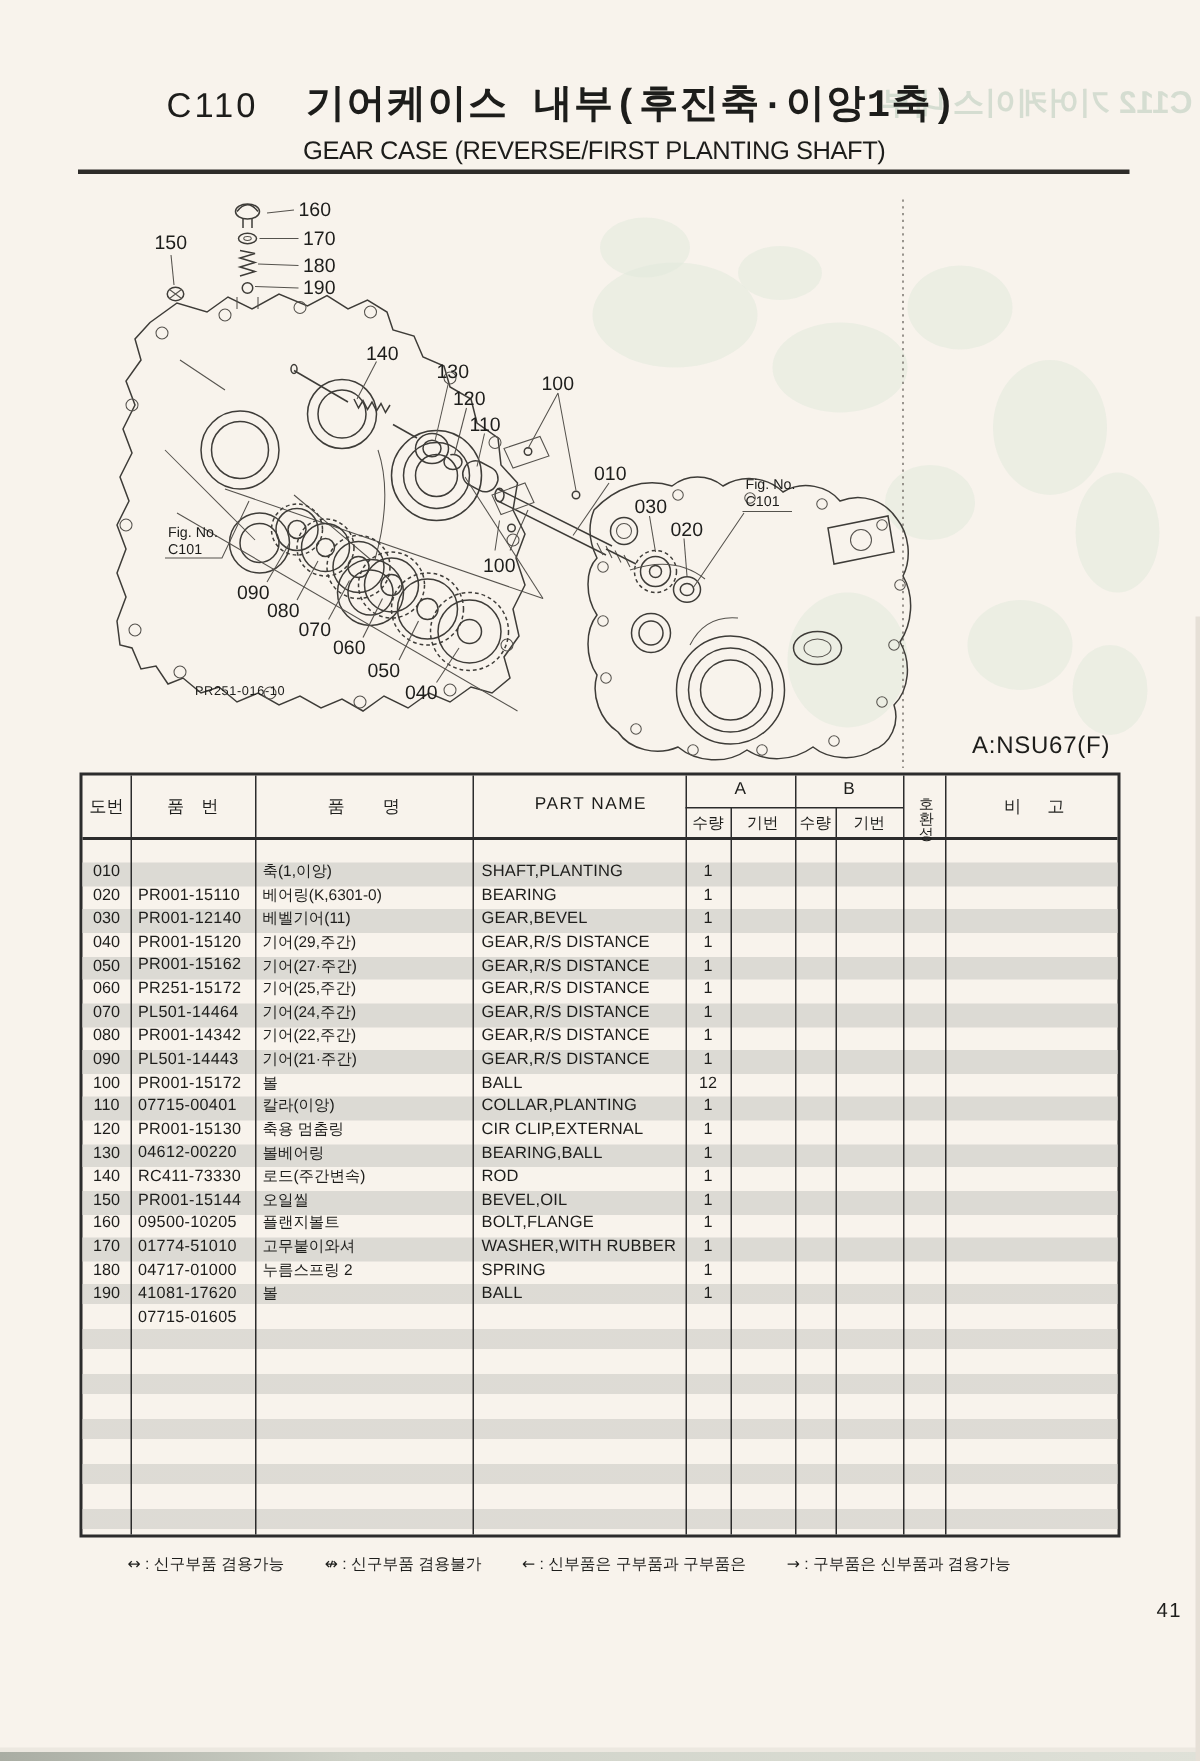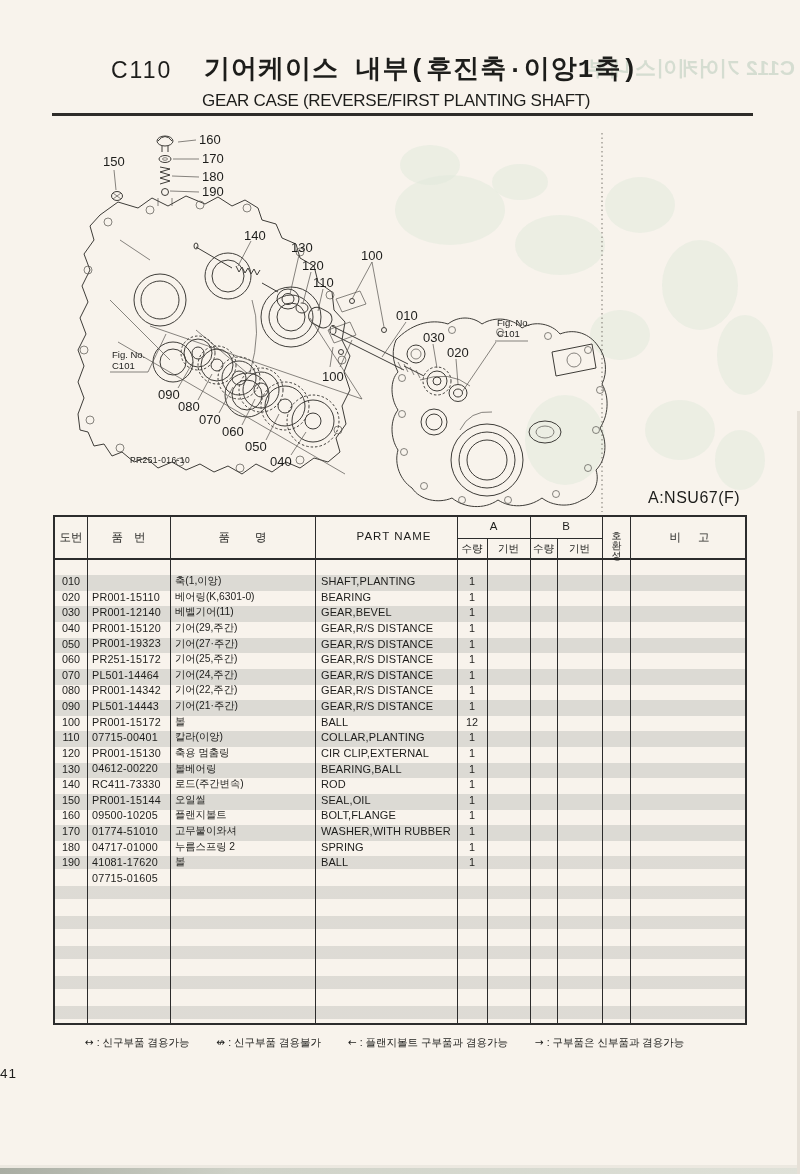--- a/index.html
+++ b/index.html
@@ -45,21 +45,21 @@
   .c-ko{padding-left:5px;font-size:10.3px;}
   .c-en{padding-left:6px;font-size:11px;letter-spacing:.1px;}
   .c-qa{text-align:center;}
   .empty-stripes{position:absolute;left:0;right:0;top:339px;bottom:0;z-index:0;opacity:.8;
     background:repeating-linear-gradient(180deg,#d7d5cf 0 13px,rgba(0,0,0,0) 13px 30px);}
   
   .legend{position:absolute;left:85px;top:1036px;width:680px;font-size:10.5px;
     display:flex;white-space:nowrap;}
   .legend .item{margin-right:27px;}
   .legend .sym{font-family:"DejaVu Sans","Liberation Sans",sans-serif;}
-  .page-num{position:absolute;top:1066px;left:0;width:788px;text-align:left;
+  .page-num{position:absolute;top:1066px;left:0;width:788px;text-align:right;
     font-size:13.5px;letter-spacing:1px;}
   
   .edge-bottom{position:absolute;left:0;bottom:0;width:100%;height:6px;
     background:linear-gradient(90deg,#a9ada3,#cfd2c8 30%,#dfe1d8);}
   .edge-bottom2{position:absolute;left:0;bottom:6px;width:100%;height:3px;background:#e5e1d8;opacity:.6;}
   .edge-right{position:absolute;right:0;top:35%;width:3px;height:65%;background:#e6e0d7;}
 </style>
 </head>
 <body>
 
@@ -354,21 +354,21 @@
         <div class="c-en">GEAR,BEVEL</div>
         <div class="c-qa">1</div>
         <div></div>
         <div></div>
         <div></div>
         <div></div>
         <div></div>
       </div>
       <div class="prow shaded">
         <div class="c-no">040</div>
-        <div class="c-pn">PR001-19323</div>
+        <div class="c-pn">PR001-15162</div>
         <div class="c-ko">기어(29,주간)</div>
         <div class="c-en">GEAR,R/S DISTANCE</div>
         <div class="c-qa">1</div>
         <div></div>
         <div></div>
         <div></div>
         <div></div>
         <div></div>
       </div>
       <div class="prow">
@@ -488,21 +488,21 @@
         <div></div>
         <div></div>
         <div></div>
         <div></div>
         <div></div>
       </div>
       <div class="prow">
         <div class="c-no">150</div>
         <div class="c-pn">09500-10205</div>
         <div class="c-ko">오일씰</div>
-        <div class="c-en">SEAL,OIL</div>
+        <div class="c-en">BEVEL,OIL</div>
         <div class="c-qa">1</div>
         <div></div>
         <div></div>
         <div></div>
         <div></div>
         <div></div>
       </div>
       <div class="prow shaded">
         <div class="c-no">160</div>
         <div class="c-pn">01774-51010</div>
@@ -557,21 +557,21 @@
 </div>
 
 <div class="legend">
   <div class="item">
     <span class="sym">↔</span><span> : </span><span>신구부품 겸용가능</span>
   </div>
   <div class="item">
     <span class="sym">↮</span><span> : </span><span>신구부품 겸용불가</span>
   </div>
   <div class="item">
-    <span class="sym">←</span><span> : </span><span>플랜지볼트 구부품과 겸용가능</span>
+    <span class="sym">←</span><span> : </span><span>신부품은 구부품과 구부품은</span>
   </div>
   <div class="item">
     <span class="sym">→</span><span> : </span><span>구부품은 신부품과 겸용가능</span>
   </div>
 </div>
 
 <div class="page-num">41</div>
 
 <div class="edge-bottom2"></div>
 <div class="edge-bottom"></div>

